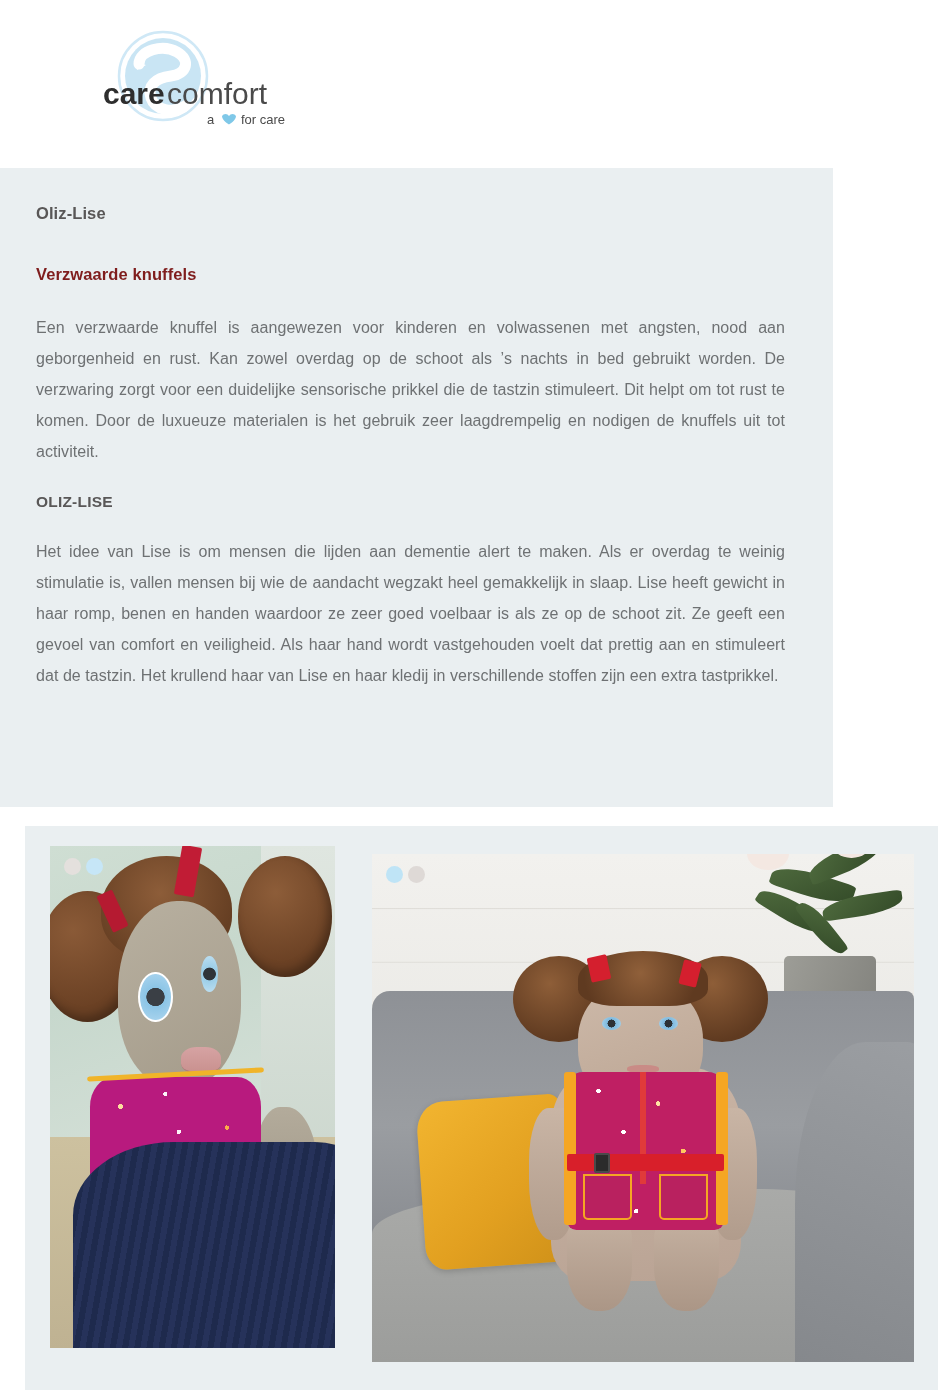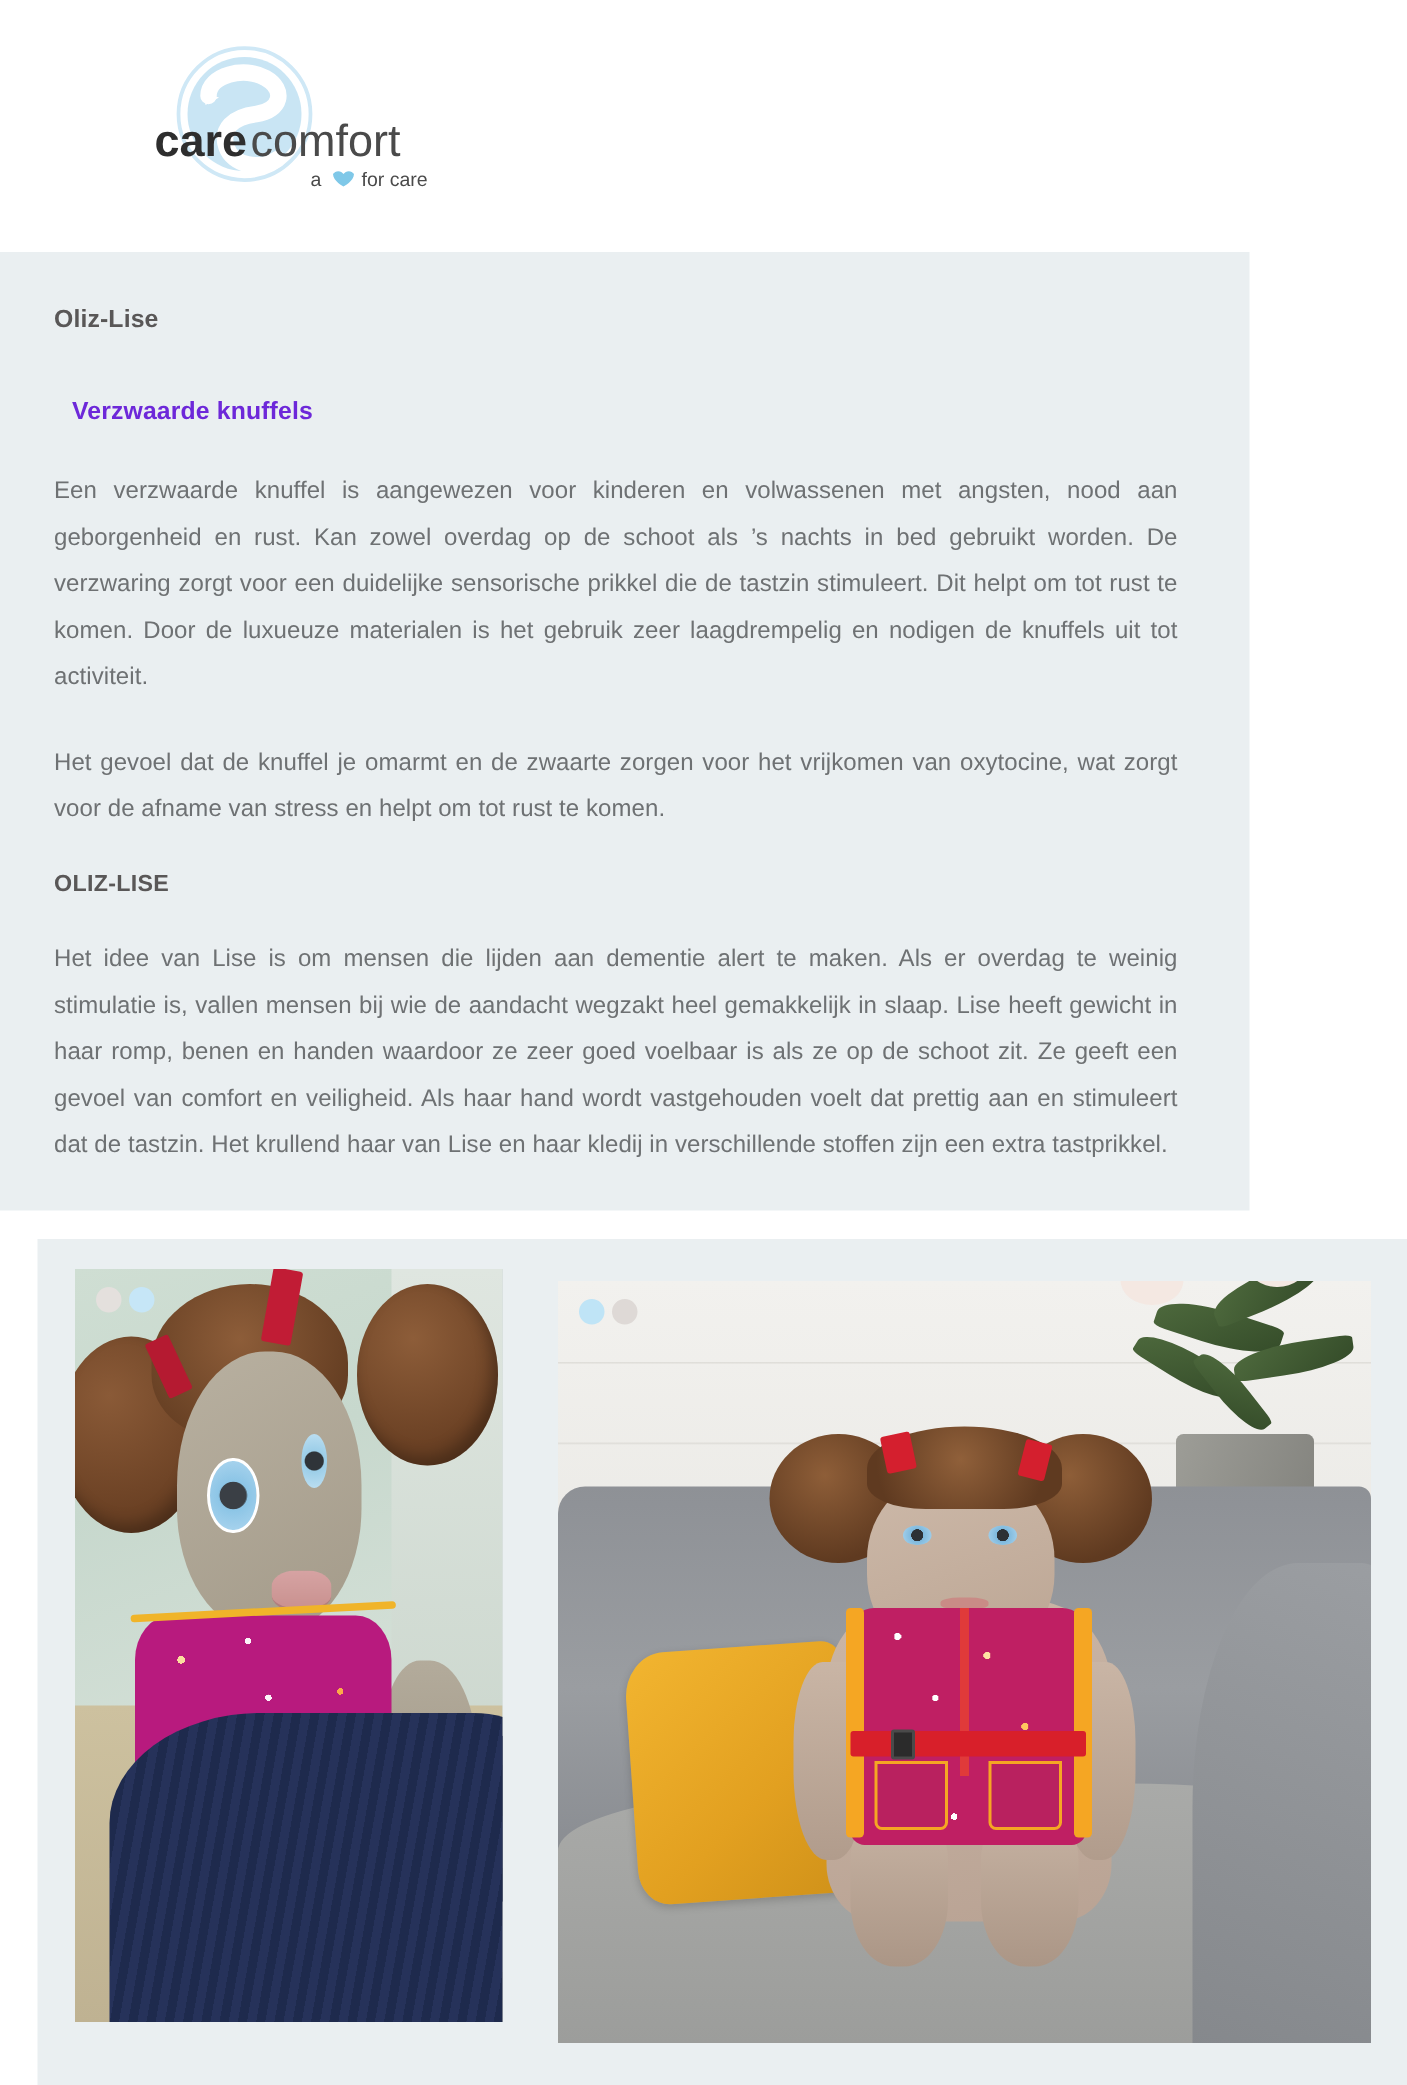--- a/index.html
+++ b/index.html
@@ -48,22 +48,22 @@
   .doc-title {
     font-size: 16.5px;
     font-weight: bold;
     color: #595757;
     letter-spacing: .1px;
     margin: 0 0 42px 0;
   }
   .section-heading {
     font-size: 16.5px;
     font-weight: bold;
-    color: #6d28d9;
-    margin: 0 0 28px 12px;
+    color: #7f1d1d;
+    margin: 0 0 28px 0;
     letter-spacing: .1px;
   }
   .sub-heading {
     font-size: 15.5px;
     font-weight: bold;
     color: #595757;
     margin: 0 0 25px 0;
     letter-spacing: .2px;
   }
   .body-text {
@@ -363,21 +363,20 @@
       <path d="M127 88 a4.2 4.2 0 0 1 7 0 a4.2 4.2 0 0 1 7 0 c0 4.6 -7 8.4 -7 8.4 c0 0 -7 -3.8 -7 -8.4 z" fill="#7fc8e8"></path>
       <text x="146" y="96" font-family="Liberation Sans, sans-serif" font-size="13" fill="#4a4a4a">for care</text>
     </svg>
   </div>
 </div>
 
 <div class="text-panel">
   <div class="doc-title">Oliz-Lise</div>
   <div class="section-heading">Verzwaarde knuffels</div>
   <p class="body-text">Een verzwaarde knuffel is aangewezen voor kinderen en volwassenen met angsten, nood aan geborgenheid en rust. Kan zowel overdag op de schoot als ’s nachts in bed gebruikt worden. De verzwaring zorgt voor een duidelijke sensorische prikkel die de tastzin stimuleert. Dit helpt om tot rust te komen. Door de luxueuze materialen is het gebruik zeer laagdrempelig en nodigen de knuffels uit tot activiteit.</p>
-  <p class="body-text">Het gevoel dat de knuffel je omarmt en de zwaarte zorgen voor het vrijkomen van oxytocine, wat zorgt voor de afname van stress en helpt om tot rust te komen.</p>
   <div class="sub-heading">OLIZ-LISE</div>
   <p class="body-text">Het idee van Lise is om mensen die lijden aan dementie alert te maken. Als er overdag te weinig stimulatie is, vallen mensen bij wie de aandacht wegzakt heel gemakkelijk in slaap. Lise heeft gewicht in haar romp, benen en handen waardoor ze zeer goed voelbaar is als ze op de schoot zit. Ze geeft een gevoel van comfort en veiligheid. Als haar hand wordt vastgehouden voelt dat prettig aan en stimuleert dat de tastzin. Het krullend haar van Lise en haar kledij in verschillende stoffen zijn een extra tastprikkel.</p>
 </div>
 
 <div class="gallery-panel">
 
   <div class="photo photo-left">
     <div class="photo-inner">
       <div class="scene">
         <div class="l-wall"></div>

